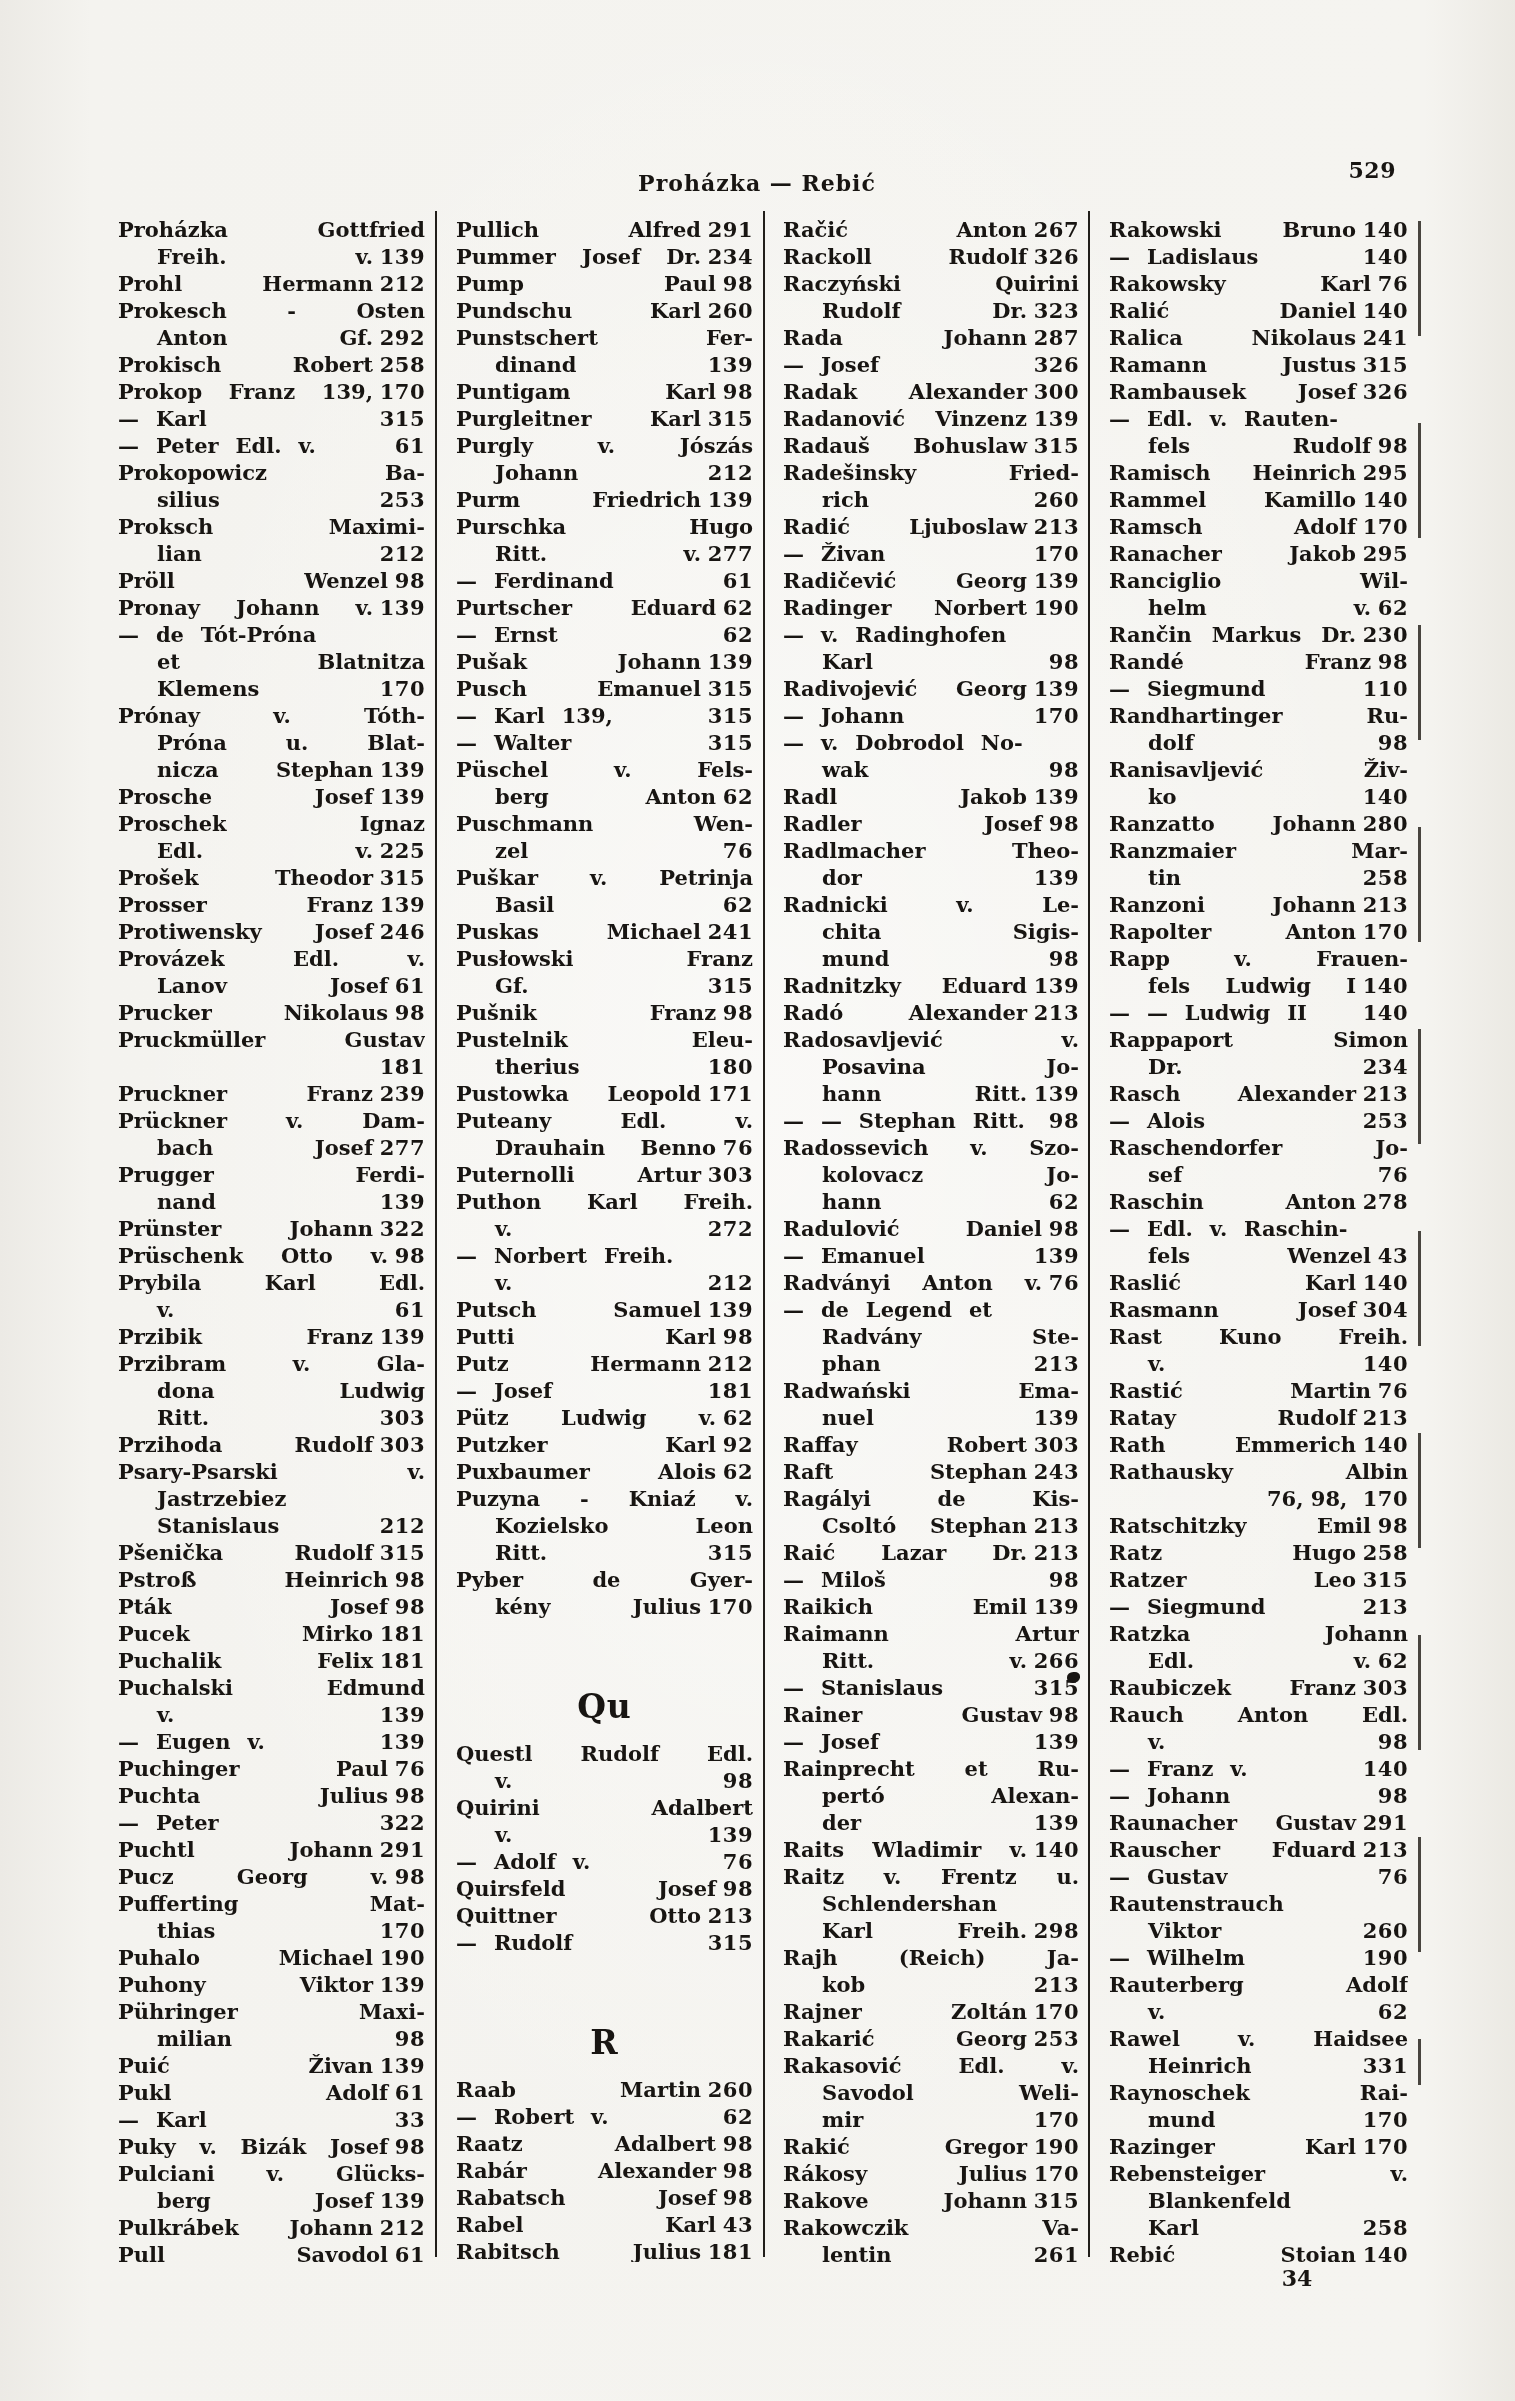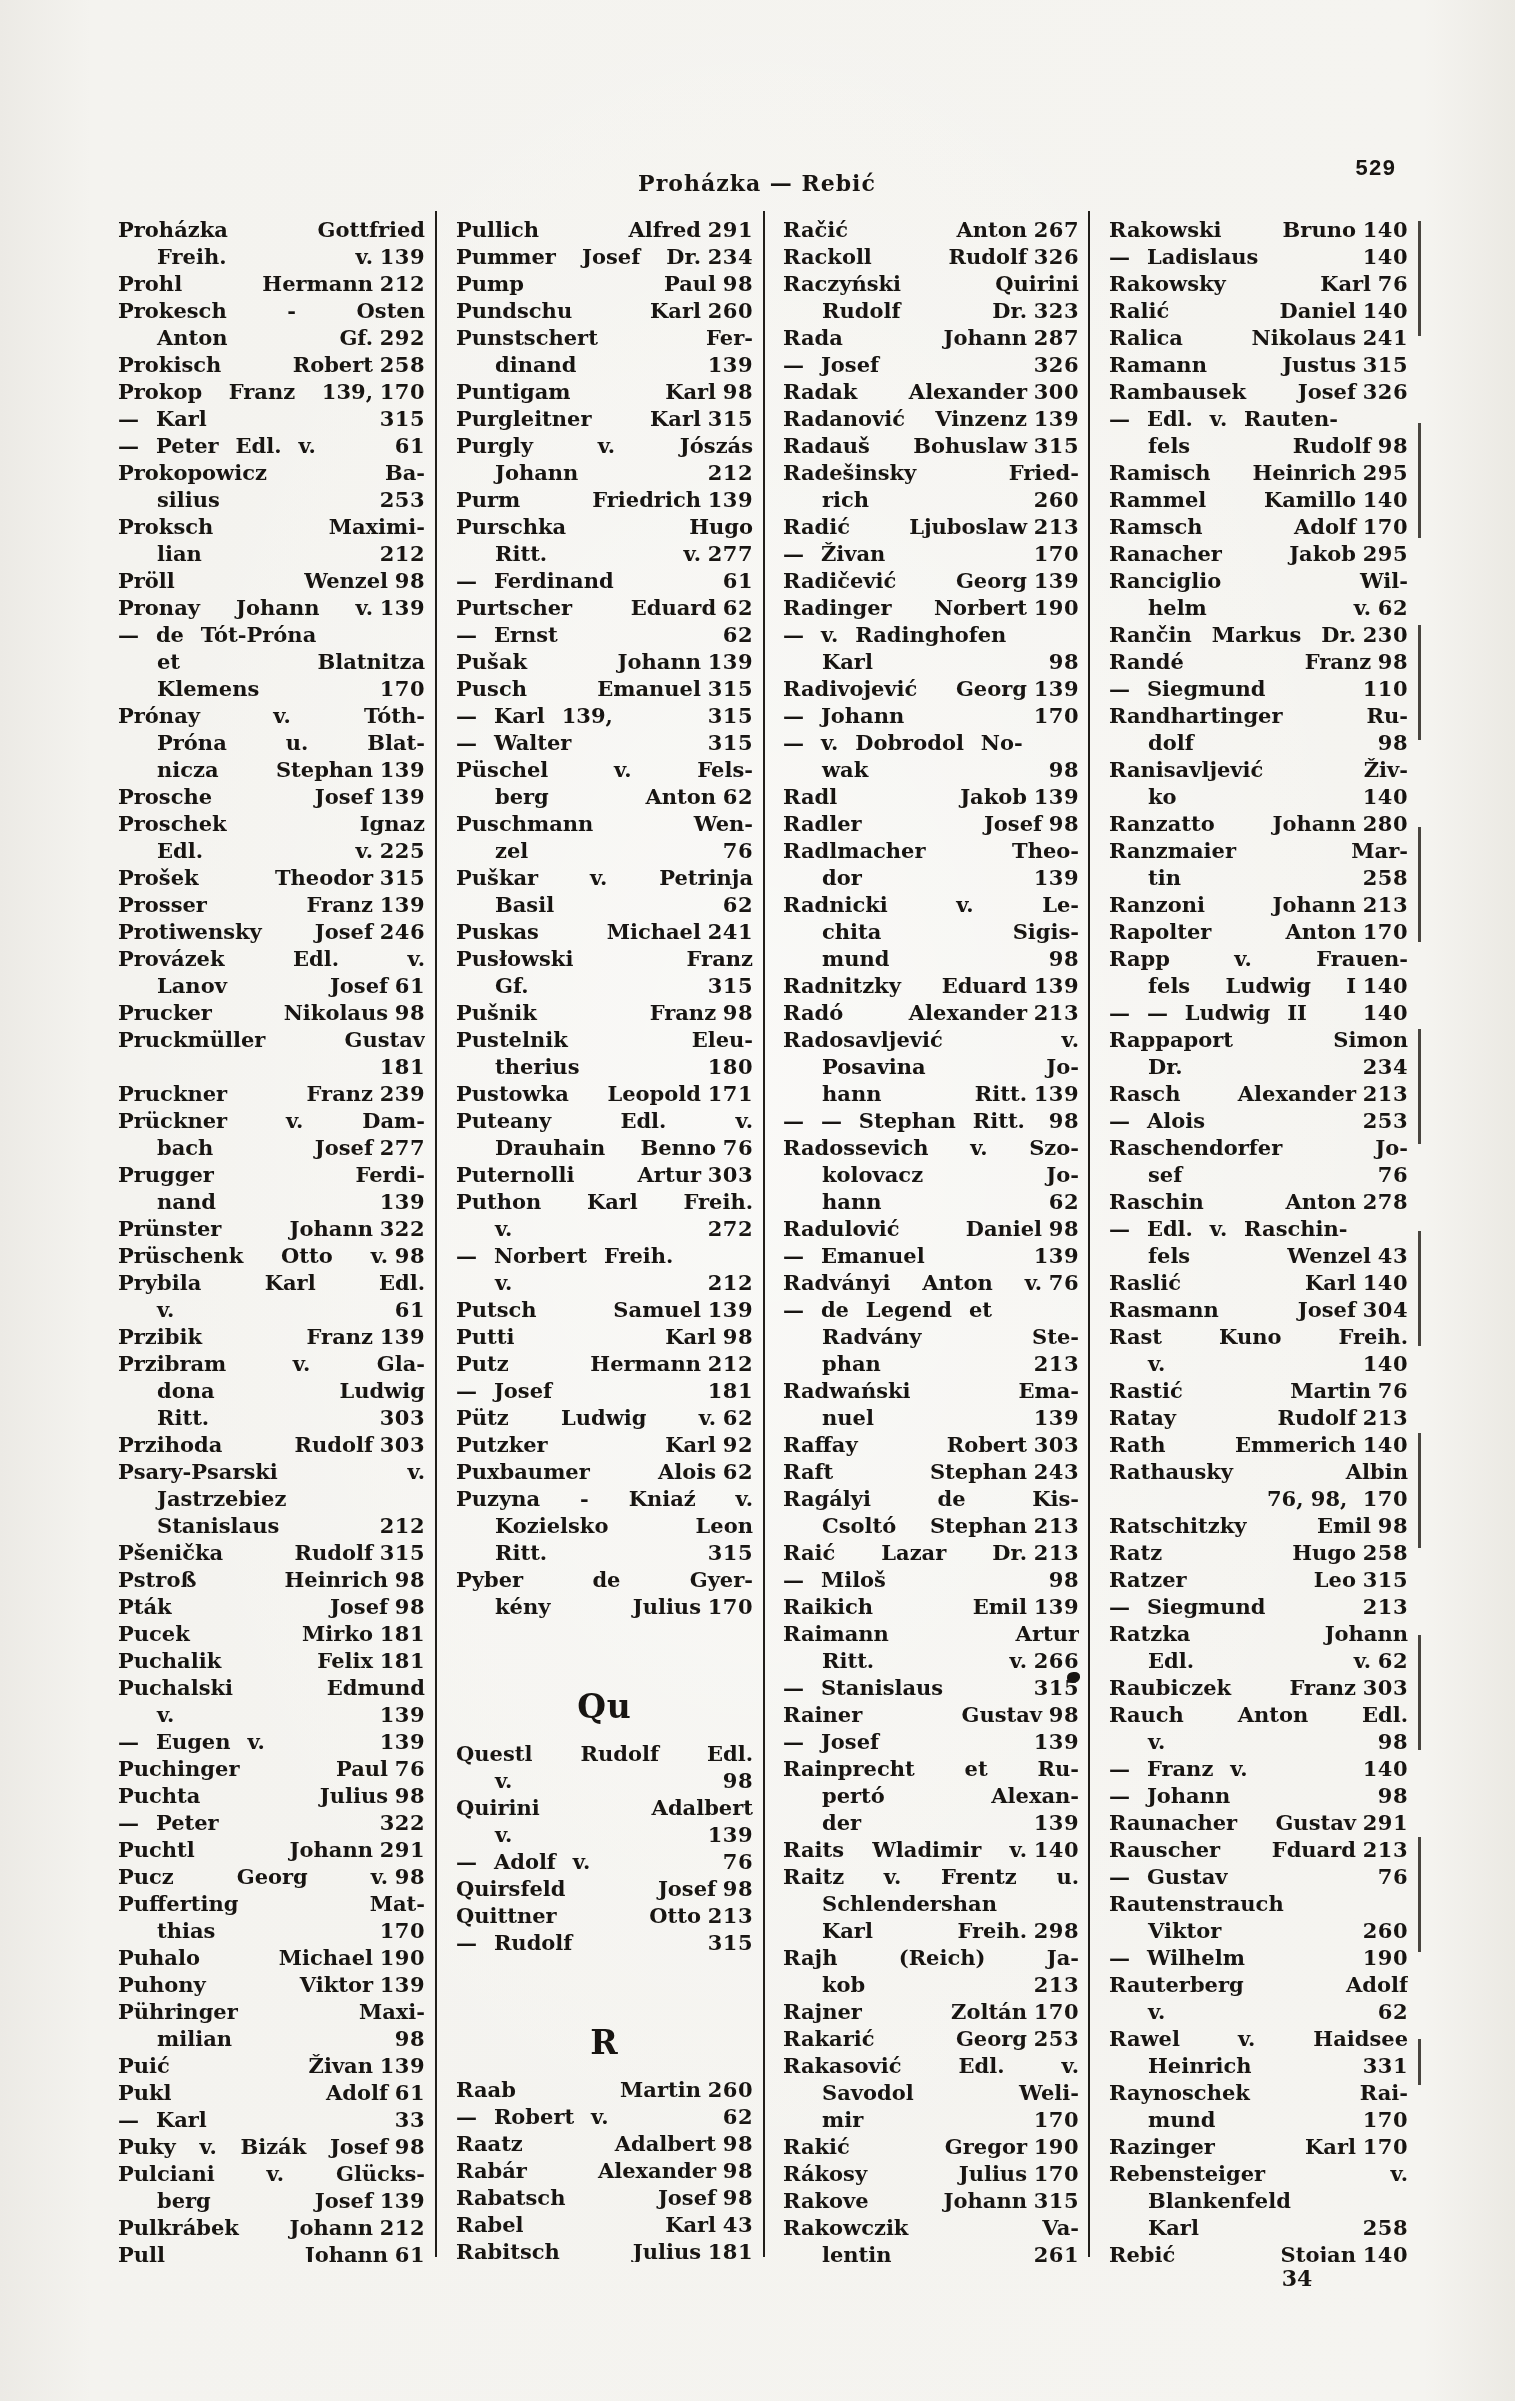--- a/index.html
+++ b/index.html
@@ -15,21 +15,21 @@
     overflow:hidden;
   }
   .running-head{
     position:absolute;left:118px;top:153px;width:1278px;height:34px;
     font-size:22px;font-weight:700;line-height:34px;
   }
   .head-title{
     position:absolute;left:0;right:0;text-align:center;letter-spacing:1px;margin-top:13px;
   }
   .head-page-num{
-    position:absolute;right:0;top:0;letter-spacing:0.5px;font-family:Liberation Mono, monospace;
+    position:absolute;right:0;top:0;letter-spacing:0.5px;
   }
   .rule{
     position:absolute;top:211px;height:2046px;width:2.4px;background:#211e1a;
   }
   .rule-1{left:435px;}
   .rule-2{left:763px;}
   .rule-3{left:1088px;}
   .rule-edge{
     position:absolute;left:1418px;top:221px;height:1864px;width:2.9px;
     background:repeating-linear-gradient(180deg,#2a2620 0px,#2a2620 115px,rgba(42,38,32,0) 115px,rgba(42,38,32,0) 202px);
@@ -351,21 +351,21 @@
       </div>
       <div class="ln i1">
         <span class="t">berg Josef</span>
         <span class="n">139</span>
       </div>
       <div class="ln">
         <span class="t">Pulkrábek Johann</span>
         <span class="n">212</span>
       </div>
       <div class="ln">
-        <span class="t">Pull Johann</span>
+        <span class="t">Pull Savodol</span>
         <span class="n">61</span>
       </div>
     </div>
   <div class="col col-1">
       <div class="ln">
         <span class="t">Pullich Alfred</span>
         <span class="n">291</span>
       </div>
       <div class="ln">
         <span class="t">Pummer Josef Dr.</span>

